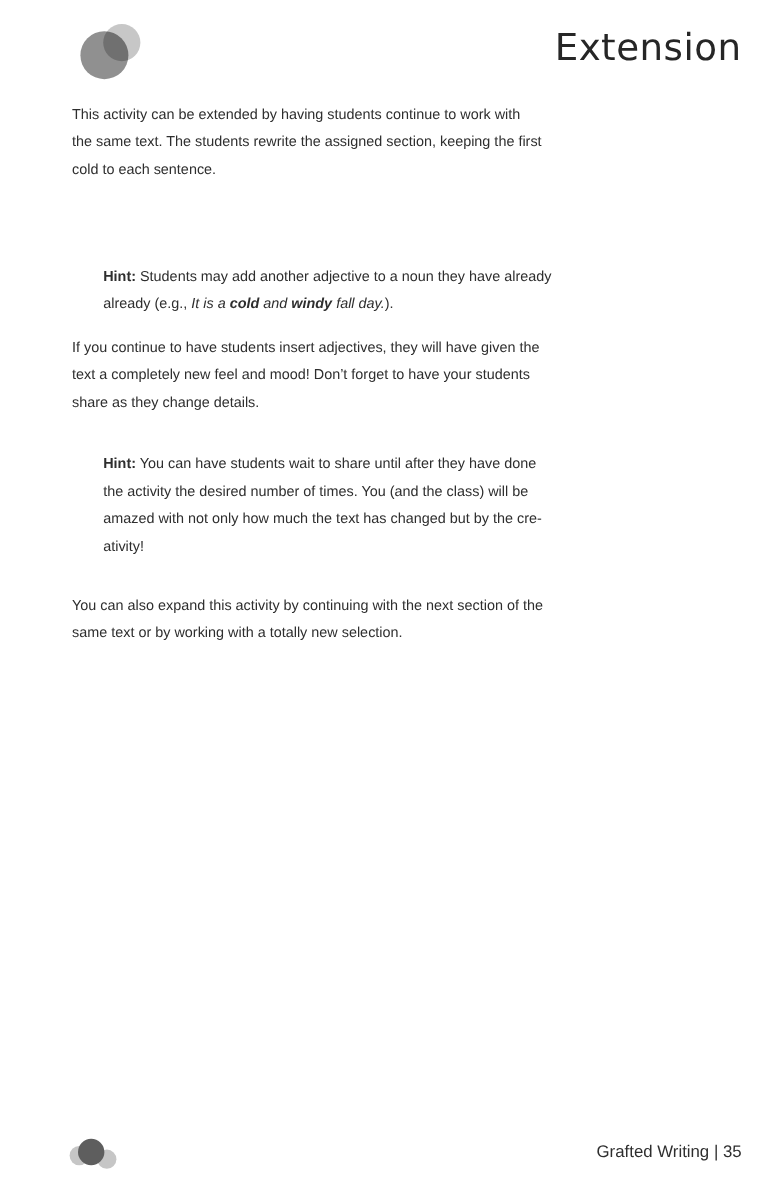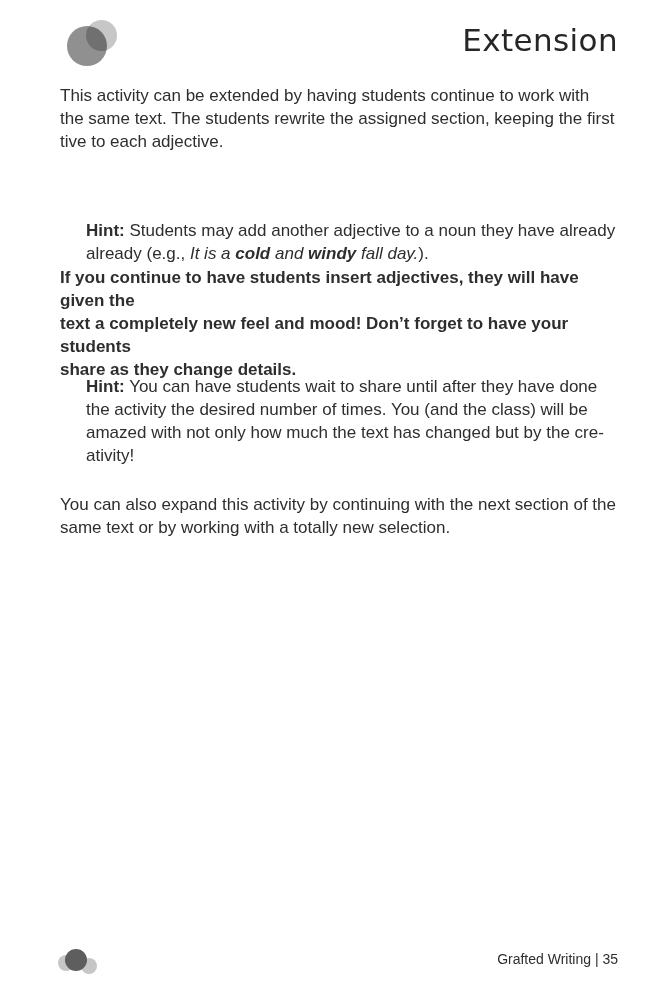--- a/index.html
+++ b/index.html
@@ -25,30 +25,30 @@
   .logo-top .circ.dark{left:67px;top:26px;width:40px;height:40px;background:var(--logo-dark);}
 
   .title{
     position:absolute;top:22px;right:29px;
     font-family:"DejaVu Sans","Liberation Sans",sans-serif;
     font-size:31px;line-height:36px;letter-spacing:0.4px;
     color:var(--title);font-weight:400;
   }
 
   .textcol{position:absolute;left:0;top:0;width:647px;color:var(--text);}
-  .para{position:absolute;left:60px;width:560px;font-size:17px;line-height:23px;}
+  .para{position:absolute;left:60px;width:560px;font-size:12px;line-height:23px;}
   .para.hint{left:86px;width:532px;margin-top:18px;}
   .line{white-space:pre-wrap;}
   b{font-weight:bold;}
   i{font-style:italic;}
   .bi{font-weight:bold;font-style:italic;}
 
   .p1{top:84px;}
   .h1{top:201px;}
-  .p2{top:266px;font-weight:bold;}
+  .p2{top:278px;}
   .h2{top:357px;}
   .p3{top:493px;}
 
   
   .footer-logo{position:absolute;left:57px;top:946px;}
   .footer-text{
     position:absolute;right:29px;top:948px;
     font-size:14px;line-height:23px;color:var(--text);
   }
 </style>
@@ -62,21 +62,21 @@
     <div class="circ dark"></div>
   </div>
 
   <div class="title">Extension</div>
 
   <div class="textcol">
 
     <div class="para p1">
       <div class="line">This activity can be extended by having students continue to work with</div>
       <div class="line">the same text. The students rewrite the assigned section, keeping the first</div>
-      <div class="line">tive to each adjective.</div>
+      <div class="line">cold to each sentence.</div>
     </div>
 
     <div class="para hint h1">
       <div class="line"><b>Hint:</b><span> Students may add another adjective to a noun they have already</span></div>
       <div class="line"><span>already (e.g., </span><i>It is a </i><span class="bi">cold</span><i> and </i><span class="bi">windy</span><i> fall day.</i><span>).</span></div>
     </div>
 
     <div class="para p2">
       <div class="line">If you continue to have students insert adjectives, they will have given the</div>
       <div class="line">text a completely new feel and mood! Don’t forget to have your students</div>

